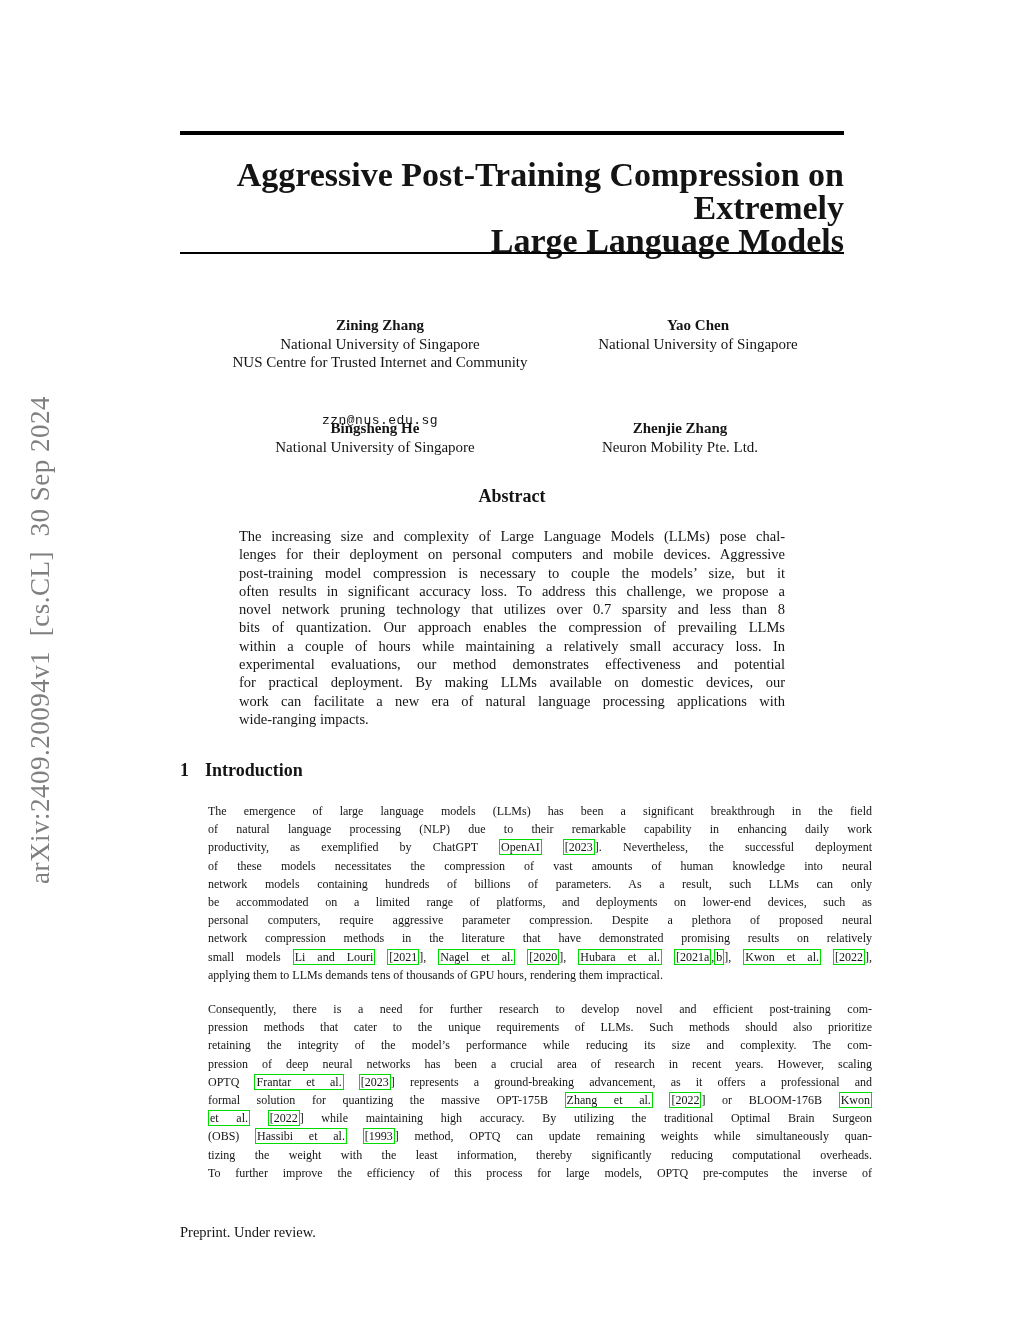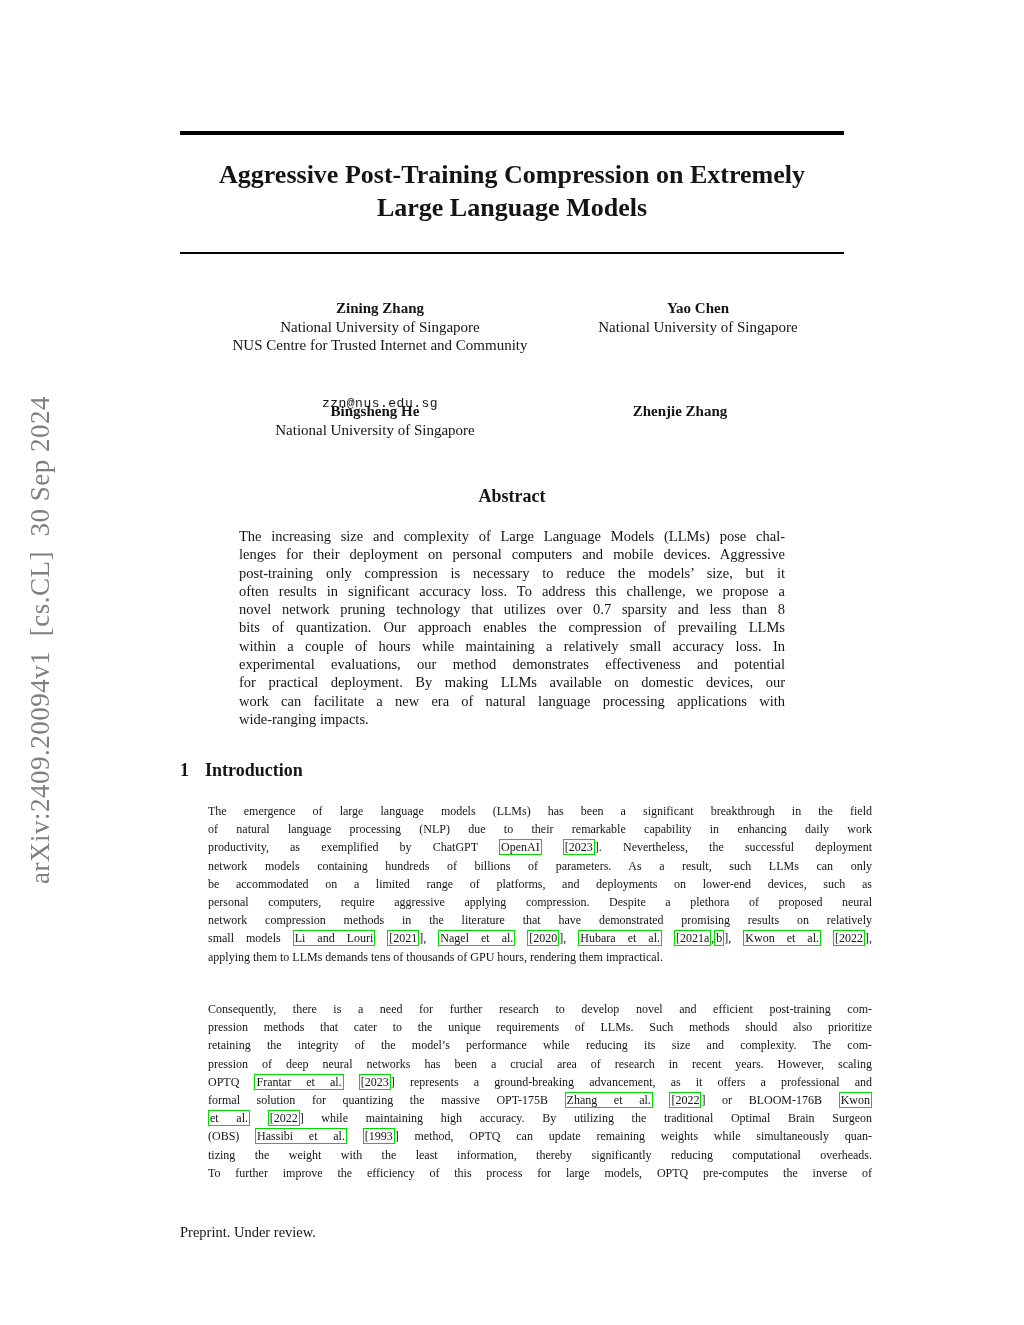--- a/index.html
+++ b/index.html
@@ -31,36 +31,36 @@
   .rule-thin {
     position: absolute;
     left: 180px; top: 252px;
     width: 664px; height: 2px;
     background: #000;
   }
   .title-block {
     position: absolute;
     left: 180px; top: 158px;
     width: 664px;
-    text-align: center;
-    font-size: 26px;
+    text-align: right;
+    font-size: 34px;
     font-weight: bold;
     line-height: 33px;
   }
   .author-slot {
     position: absolute;
     text-align: center;
     font-size: 15px;
     line-height: 18.5px;
   }
   .author-slot-0 { left: 180px; top: 299px; width: 400px; }
   .author-slot-1 { left: 548px; top: 299px; width: 300px; }
   .author-slot-2 { left: 175px; top: 402px; width: 400px; }
   .author-slot-3 { left: 530px; top: 402px; width: 300px; }
-  .author-name { font-weight: bold; }
+  .author-name { font-weight: bold; margin-top: 17px; }
   .author-email {
     font-family: "Liberation Mono", monospace;
     font-size: 13px;
     letter-spacing: 0.5px;
     margin-top: 40px;
   }
   .abstract-heading {
     position: absolute;
     left: 180px; top: 486px;
     width: 664px;
@@ -133,49 +133,51 @@
   <div class="author-slot author-slot-1">
       <div class="author-name">Yao Chen</div>
       <div class="author-affil">National University of Singapore</div>
     </div>
   <div class="author-slot author-slot-2">
       <div class="author-name">Bingsheng He</div>
       <div class="author-affil">National University of Singapore</div>
     </div>
   <div class="author-slot author-slot-3">
       <div class="author-name">Zhenjie Zhang</div>
+      <div class="author-affil">Neuron Mobility Pte. Ltd.</div>
     </div>
 
   <div class="abstract-heading">Abstract</div>
 
   <div class="abstract-body">
       <div class="jline">The increasing size and complexity of Large Language Models (LLMs) pose chal-</div>
       <div class="jline">lenges for their deployment on personal computers and mobile devices. Aggressive</div>
-      <div class="jline">post-training only compression is necessary to reduce the models’ size, but it</div>
+      <div class="jline">post-training model compression is necessary to couple the models’ size, but it</div>
       <div class="jline">often results in significant accuracy loss. To address this challenge, we propose a</div>
       <div class="jline">novel network pruning technology that utilizes over 0.7 sparsity and less than 8</div>
       <div class="jline">bits of quantization. Our approach enables the compression of prevailing LLMs</div>
       <div class="jline">within a couple of hours while maintaining a relatively small accuracy loss. In</div>
       <div class="jline">experimental evaluations, our method demonstrates effectiveness and potential</div>
       <div class="jline">for practical deployment. By making LLMs available on domestic devices, our</div>
       <div class="jline">work can facilitate a new era of natural language processing applications with</div>
       <div class="jline endline">wide-ranging impacts.</div>
     </div>
 
   <div class="section-heading">
     <span class="section-number">1</span><span>Introduction</span>
   </div>
 
   <div class="para para-0">
       <div class="jline"><span>The emergence of large language models (LLMs) has been a significant breakthrough in the field</span></div>
       <div class="jline"><span>of natural language processing (NLP) due to their remarkable capability in enhancing daily work</span></div>
       <div class="jline"><span>productivity, as exemplified by ChatGPT </span><span class="cite">OpenAI</span><span> </span><span class="cite">[2023</span><span>]. Nevertheless, the successful deployment</span></div>
+      <div class="jline"><span>of these models necessitates the compression of vast amounts of human knowledge into neural</span></div>
       <div class="jline"><span>network models containing hundreds of billions of parameters. As a result, such LLMs can only</span></div>
       <div class="jline"><span>be accommodated on a limited range of platforms, and deployments on lower-end devices, such as</span></div>
-      <div class="jline"><span>personal computers, require aggressive applying compression. Despite a plethora of proposed neural</span></div>
+      <div class="jline"><span>personal computers, require aggressive parameter compression. Despite a plethora of proposed neural</span></div>
       <div class="jline"><span>network compression methods in the literature that have demonstrated promising results on relatively</span></div>
       <div class="jline"><span>small models </span><span class="cite">Li and Louri</span><span> </span><span class="cite">[2021</span><span>], </span><span class="cite">Nagel et al.</span><span> </span><span class="cite">[2020</span><span>], </span><span class="cite">Hubara et al.</span><span> </span><span class="cite">[2021a</span><span>,</span><span class="cite">b</span><span>], </span><span class="cite">Kwon et al.</span><span> </span><span class="cite">[2022</span><span>],</span></div>
       <div class="jline endline"><span>applying them to LLMs demands tens of thousands of GPU hours, rendering them impractical.</span></div>
     </div>
   <div class="para para-1">
       <div class="jline"><span>Consequently, there is a need for further research to develop novel and efficient post-training com-</span></div>
       <div class="jline"><span>pression methods that cater to the unique requirements of LLMs. Such methods should also prioritize</span></div>
       <div class="jline"><span>retaining the integrity of the model’s performance while reducing its size and complexity. The com-</span></div>
       <div class="jline"><span>pression of deep neural networks has been a crucial area of research in recent years. However, scaling</span></div>
       <div class="jline"><span>OPTQ </span><span class="cite">Frantar et al.</span><span> </span><span class="cite">[2023</span><span>] represents a ground-breaking advancement, as it offers a professional and</span></div>

